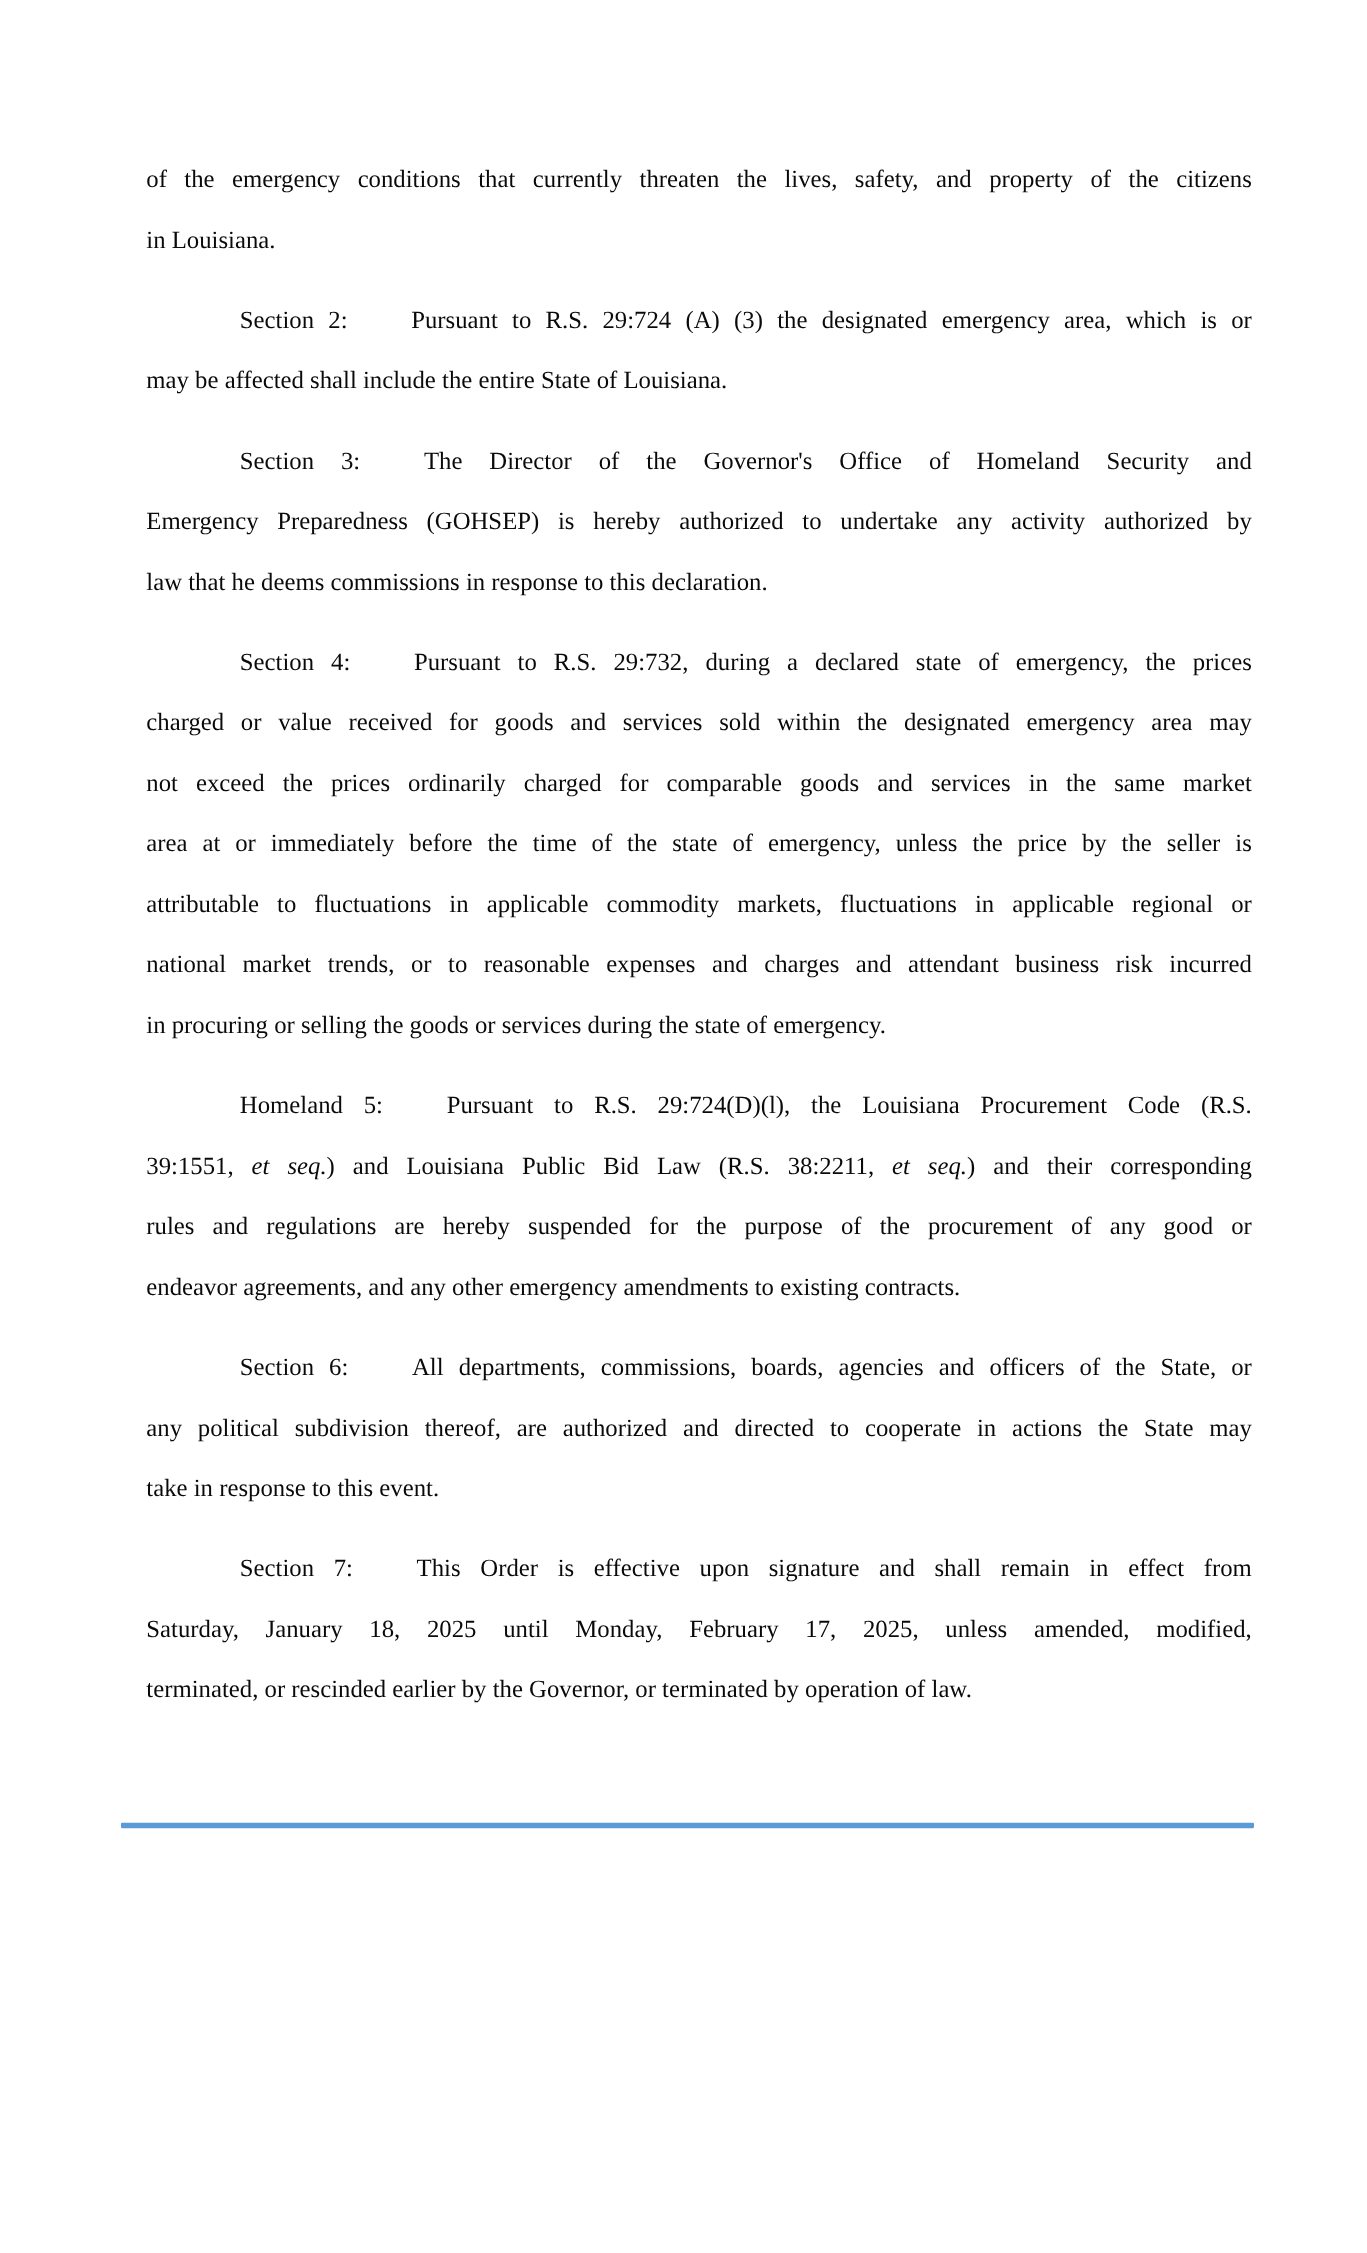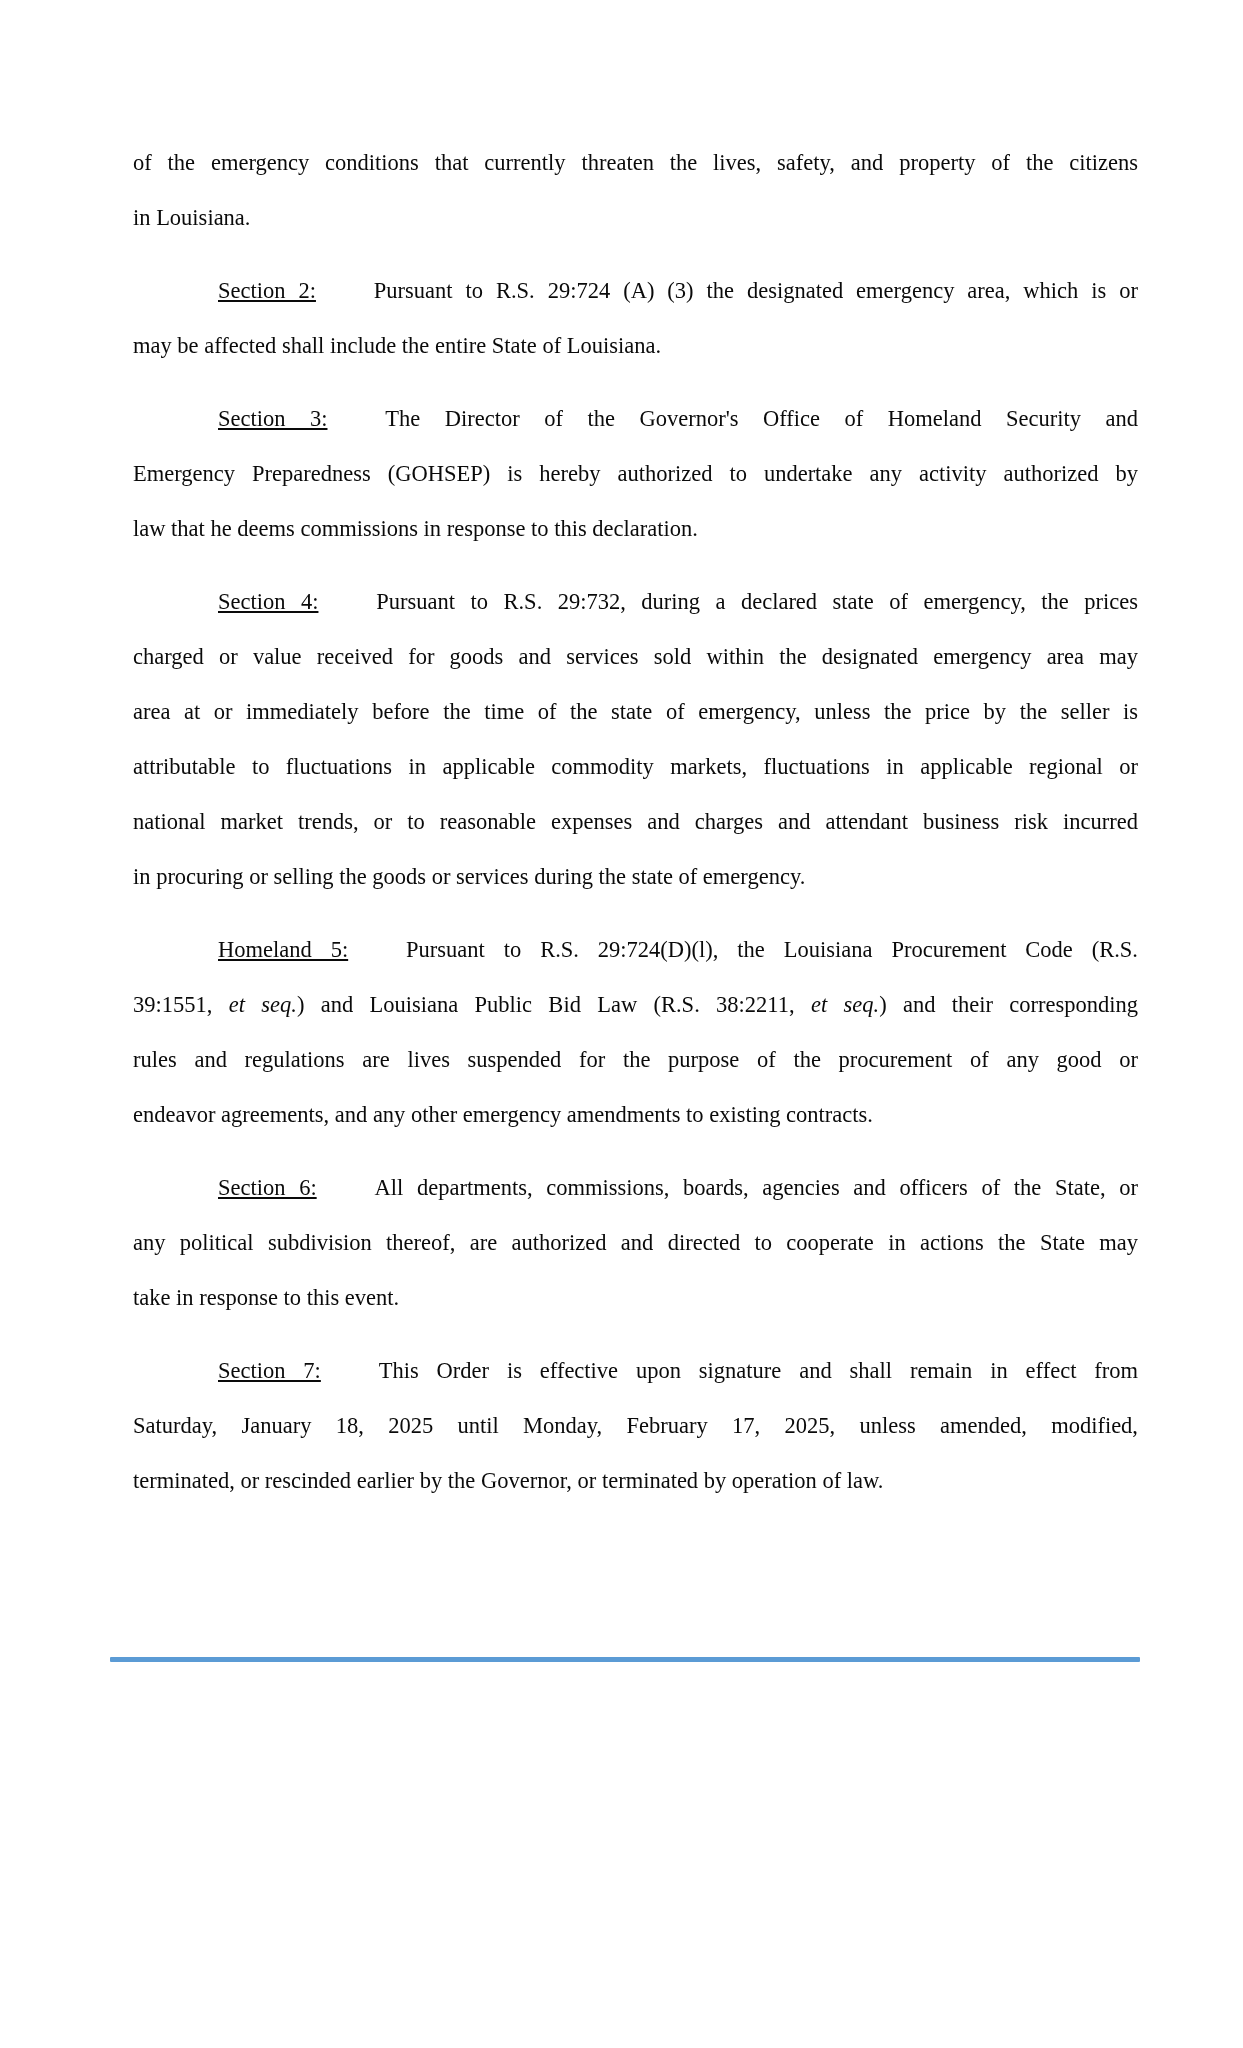--- a/index.html
+++ b/index.html
@@ -34,21 +34,20 @@
     text-align-last: justify;
     white-space: normal;
   }
   .line.last {
     text-align-last: left;
   }
   .paragraph.labeled .line.first {
     text-indent: 85px;
   }
   .sec-label {
-    text-decoration: underline;
     padding-right: 0.35em;
   }
   .tab {
     display: inline-block;
     width: 50px;
   }
   .footer-bar {
     position: absolute;
     left: 110px;
     width: 1030px;
@@ -72,29 +71,30 @@
         <div class="line last">may be affected shall include the entire State of Louisiana.</div>
       </div>
       <div class="paragraph labeled">
         <div class="line first"><span class="sec-label">Section 3:</span><span class="tab"></span>The Director of the Governor's Office of Homeland Security and</div>
         <div class="line">Emergency Preparedness (GOHSEP) is hereby authorized to undertake any activity authorized by</div>
         <div class="line last">law that he deems commissions in response to this declaration.</div>
       </div>
       <div class="paragraph labeled">
         <div class="line first"><span class="sec-label">Section 4:</span><span class="tab"></span>Pursuant to R.S. 29:732, during a declared state of emergency, the prices</div>
         <div class="line">charged or value received for goods and services sold within the designated emergency area may</div>
+        <div class="line">not exceed the prices ordinarily charged for comparable goods and services in the same market</div>
         <div class="line">area at or immediately before the time of the state of emergency, unless the price by the seller is</div>
         <div class="line">attributable to fluctuations in applicable commodity markets, fluctuations in applicable regional or</div>
         <div class="line">national market trends, or to reasonable expenses and charges and attendant business risk incurred</div>
         <div class="line last">in procuring or selling the goods or services during the state of emergency.</div>
       </div>
       <div class="paragraph labeled">
         <div class="line first"><span class="sec-label">Homeland 5:</span><span class="tab"></span>Pursuant to R.S. 29:724(D)(l), the Louisiana Procurement Code (R.S.</div>
         <div class="line">39:1551, <i>et seq.</i>) and Louisiana Public Bid Law (R.S. 38:2211, <i>et seq.</i>) and their corresponding</div>
-        <div class="line">rules and regulations are lives suspended for the purpose of the procurement of any good or</div>
+        <div class="line">rules and regulations are hereby suspended for the purpose of the procurement of any good or</div>
         <div class="line last">endeavor agreements, and any other emergency amendments to existing contracts.</div>
       </div>
       <div class="paragraph labeled">
         <div class="line first"><span class="sec-label">Section 6:</span><span class="tab"></span>All departments, commissions, boards, agencies and officers of the State, or</div>
         <div class="line">any political subdivision thereof, are authorized and directed to cooperate in actions the State may</div>
         <div class="line last">take in response to this event.</div>
       </div>
       <div class="paragraph labeled">
         <div class="line first"><span class="sec-label">Section 7:</span><span class="tab"></span>This Order is effective upon signature and shall remain in effect from</div>
         <div class="line">Saturday, January 18, 2025 until Monday, February 17, 2025, unless amended, modified,</div>

